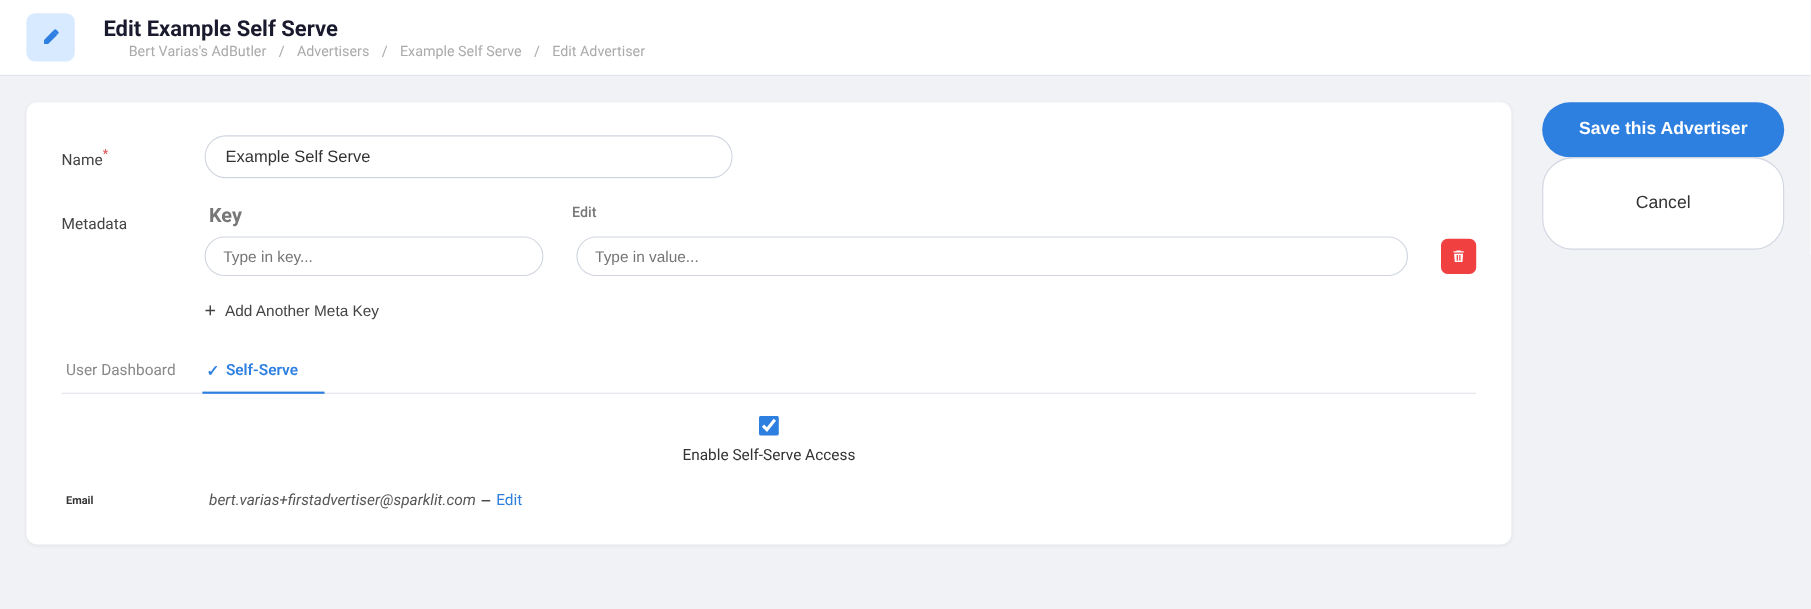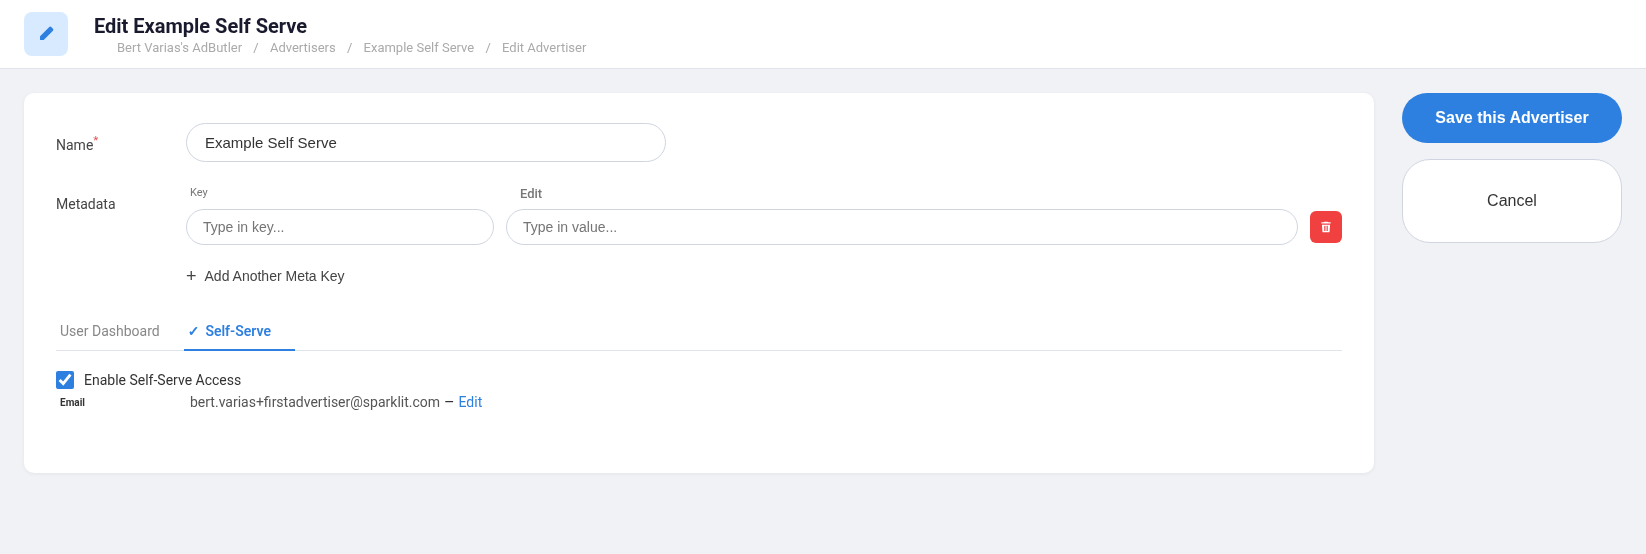--- a/index.html
+++ b/index.html
@@ -63,21 +63,21 @@
       border-radius: 10px;
       padding: 30px 32px;
       flex: 1;
       min-height: 380px;
       box-shadow: 0 1px 4px rgba(0,0,0,0.06);
     }
     .sidebar-actions {
       margin-left: 28px;
       display: flex;
       flex-direction: column;
-      gap: 16px;
+      gap: 0;
       min-width: 220px;
     }
 
     
     .form-row {
       display: flex;
       align-items: flex-start;
       margin-bottom: 24px;
     }
     .form-label {
@@ -107,36 +107,36 @@
     }
 
     
     .meta-header {
       display: flex;
       gap: 0;
       margin-bottom: 8px;
     }
     .meta-col-key {
       width: 320px;
-      font-size: 11px;
+      font-size: 18px;
       color: #777;
-      font-weight: 400;
+      font-weight: 700;
       padding-left: 4px;
     }
     .meta-col-value {
       flex: 1;
       font-size: 13px;
       color: #777;
       font-weight: 500;
       padding-left: 14px;
     }
     .meta-row {
       display: flex;
       align-items: center;
-      gap: 12px;
+      gap: 30px;
       margin-bottom: 18px;
     }
     .meta-key-input {
       width: 308px;
       border: 1.5px solid #d0d5e0;
       border-radius: 22px;
       padding: 9px 16px;
       font-size: 14px;
       color: #999;
       outline: none;
@@ -218,21 +218,22 @@
     }
 
     
     .tab-content {
       padding-top: 20px;
     }
     .checkbox-row {
       display: flex;
       align-items: center;
       gap: 10px;
-      margin-bottom: 4px;
+      margin-bottom: 24px;
+      flex-direction: column;
     }
     .checkbox-row input[type="checkbox"] {
       width: 18px;
       height: 18px;
       accent-color: #2d7fe0;
       cursor: pointer;
     }
     .checkbox-label {
       font-size: 14px;
       color: #333;
@@ -245,20 +246,21 @@
     }
     .email-label {
       font-size: 10px;
       font-weight: 700;
       color: #333;
       min-width: 130px;
     }
     .email-value {
       font-size: 14px;
       color: #555;
+      font-style: italic;
     }
     .email-edit-link {
       color: #2d7fe0;
       text-decoration: none;
       font-size: 14px;
       margin-left: 4px;
     }
 
     
     .save-btn {

